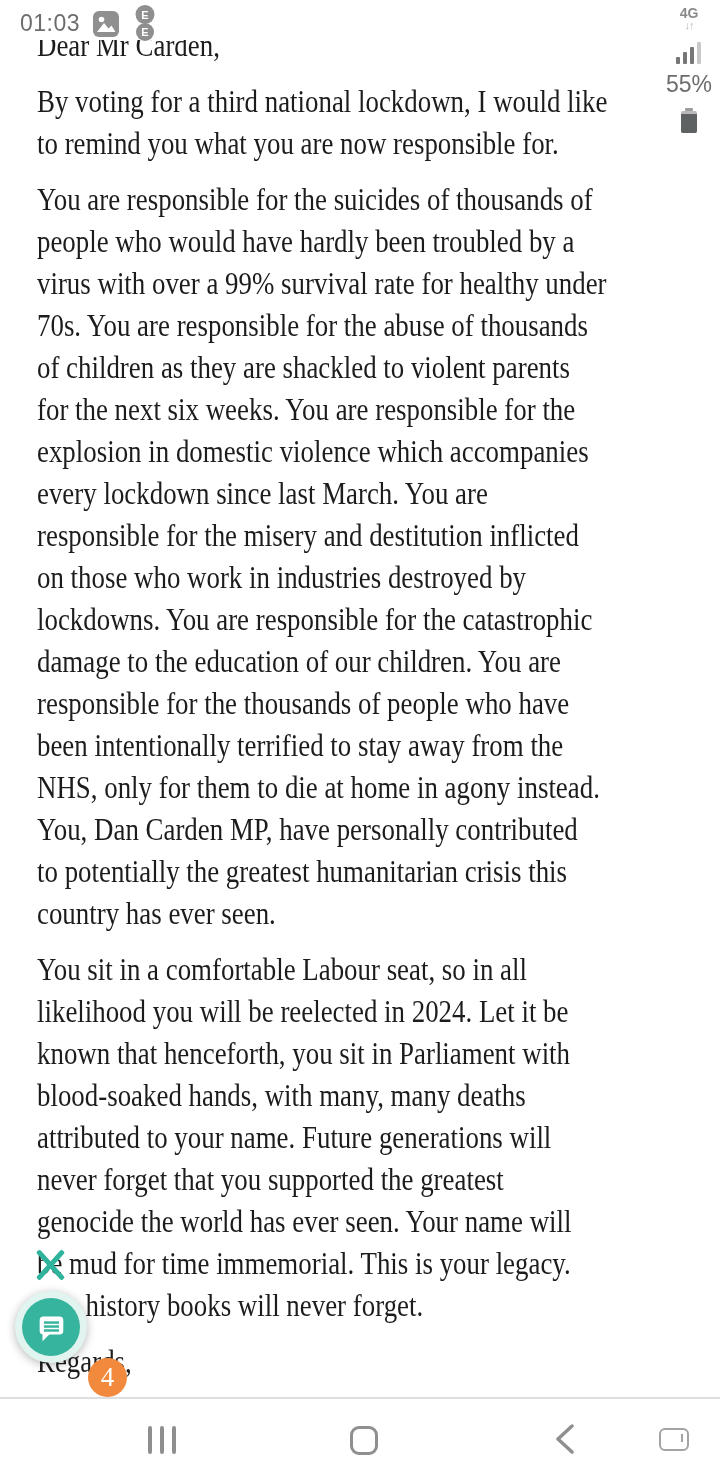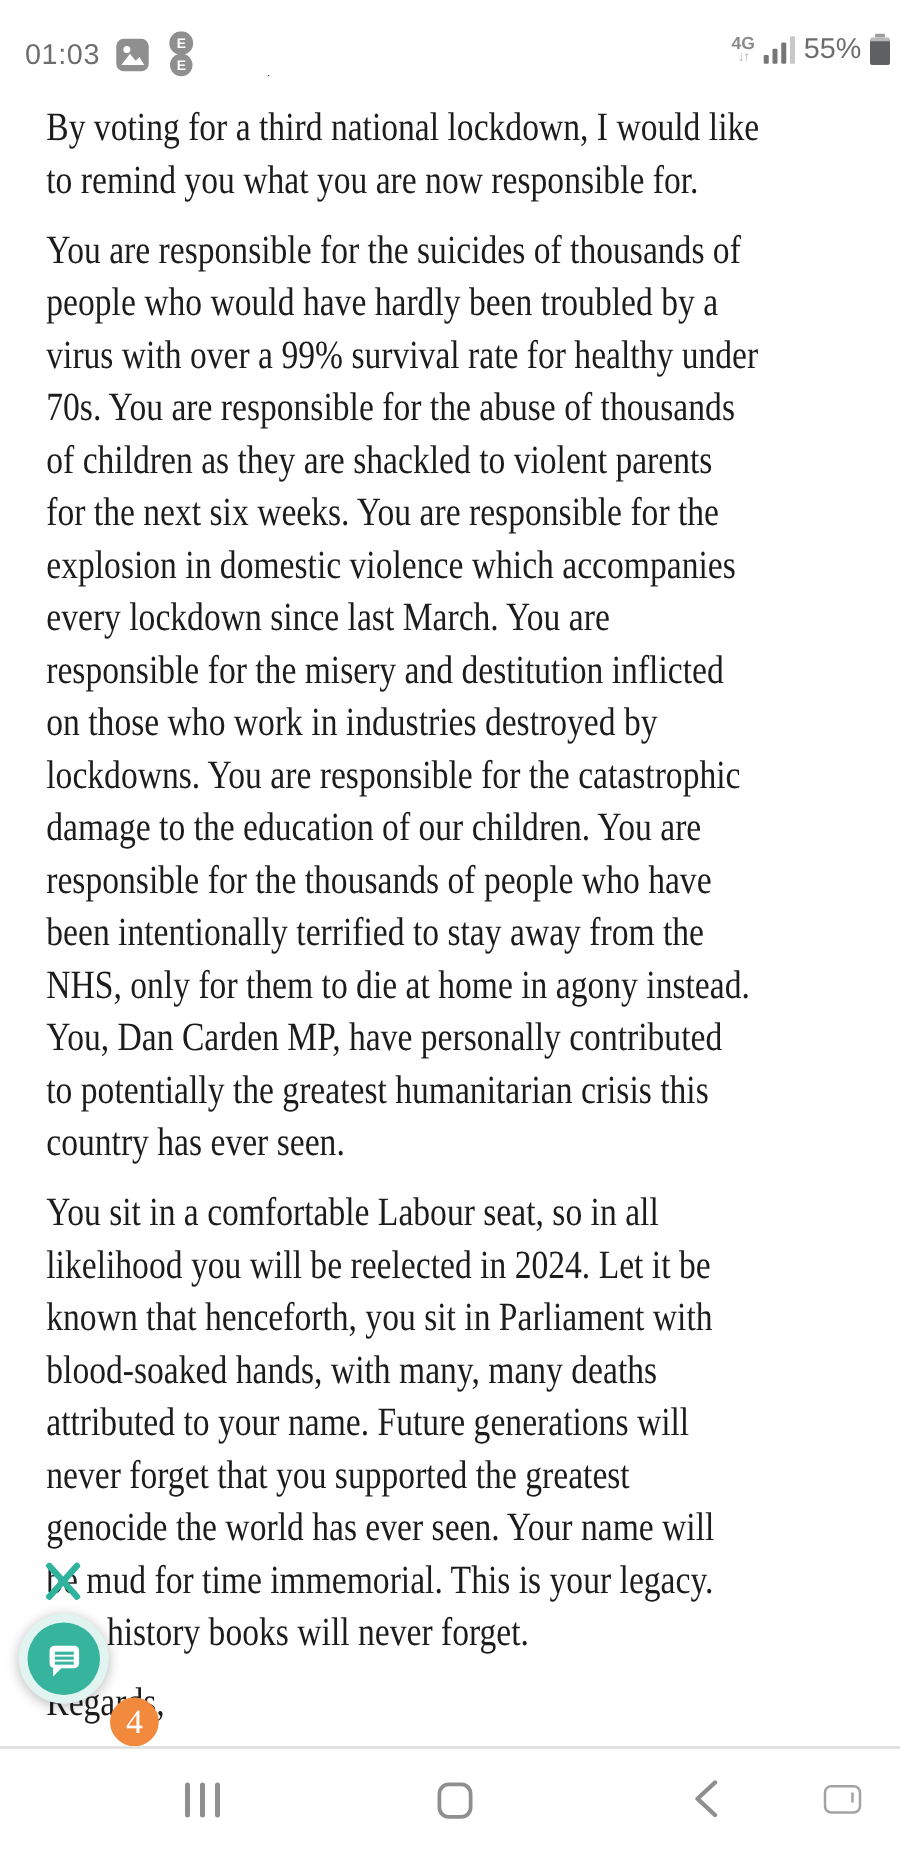--- a/index.html
+++ b/index.html
@@ -1,24 +1,24 @@
 <!DOCTYPE html>
 <html><head>
 <meta charset="utf-8">
 <style>
   html,body{margin:0;padding:0;background:#ffffff;}
   body{width:720px;height:1480px;position:relative;overflow:hidden;
        font-family:"Liberation Sans",sans-serif;}
 
   
   .status-bar{position:absolute;top:0;left:0;width:720px;height:40px;
-      background:#ffffff;z-index:30;margin-top:20px;}
+      background:#ffffff;z-index:30;}
   .sb-left{position:absolute;left:20px;top:5px;display:flex;align-items:center;gap:12px;}
   .sb-time{font-size:23px;color:#6d6d6d;letter-spacing:.5px;}
-  .sb-right{position:absolute;right:8px;top:4px;display:flex;align-items:center;gap:7px;}
+  .sb-right{position:absolute;right:8px;top:4px;display:flex;align-items:center;gap:7px;flex-direction:column;}
   .sb-4g{display:flex;flex-direction:column;align-items:center;line-height:1;margin-top:2px;}
   .sb-4g .g4{font-size:14px;font-weight:bold;color:#8a8a8a;}
   .sb-4g .arrows{font-size:11px;color:#b5b5b5;letter-spacing:-1px;}
   .sb-pct{font-size:23px;color:#6d6d6d;}
   .bars{display:flex;align-items:flex-end;gap:3px;height:22px;margin-top:4px;}
   .bars i{display:block;width:4px;background:#767676;border-radius:1px;}
   .bars i:nth-child(1){height:7px;}
   .bars i:nth-child(2){height:12px;}
   .bars i:nth-child(3){height:17px;}
   .bars i:nth-child(4){height:22px;background:#c8c8c8;}

